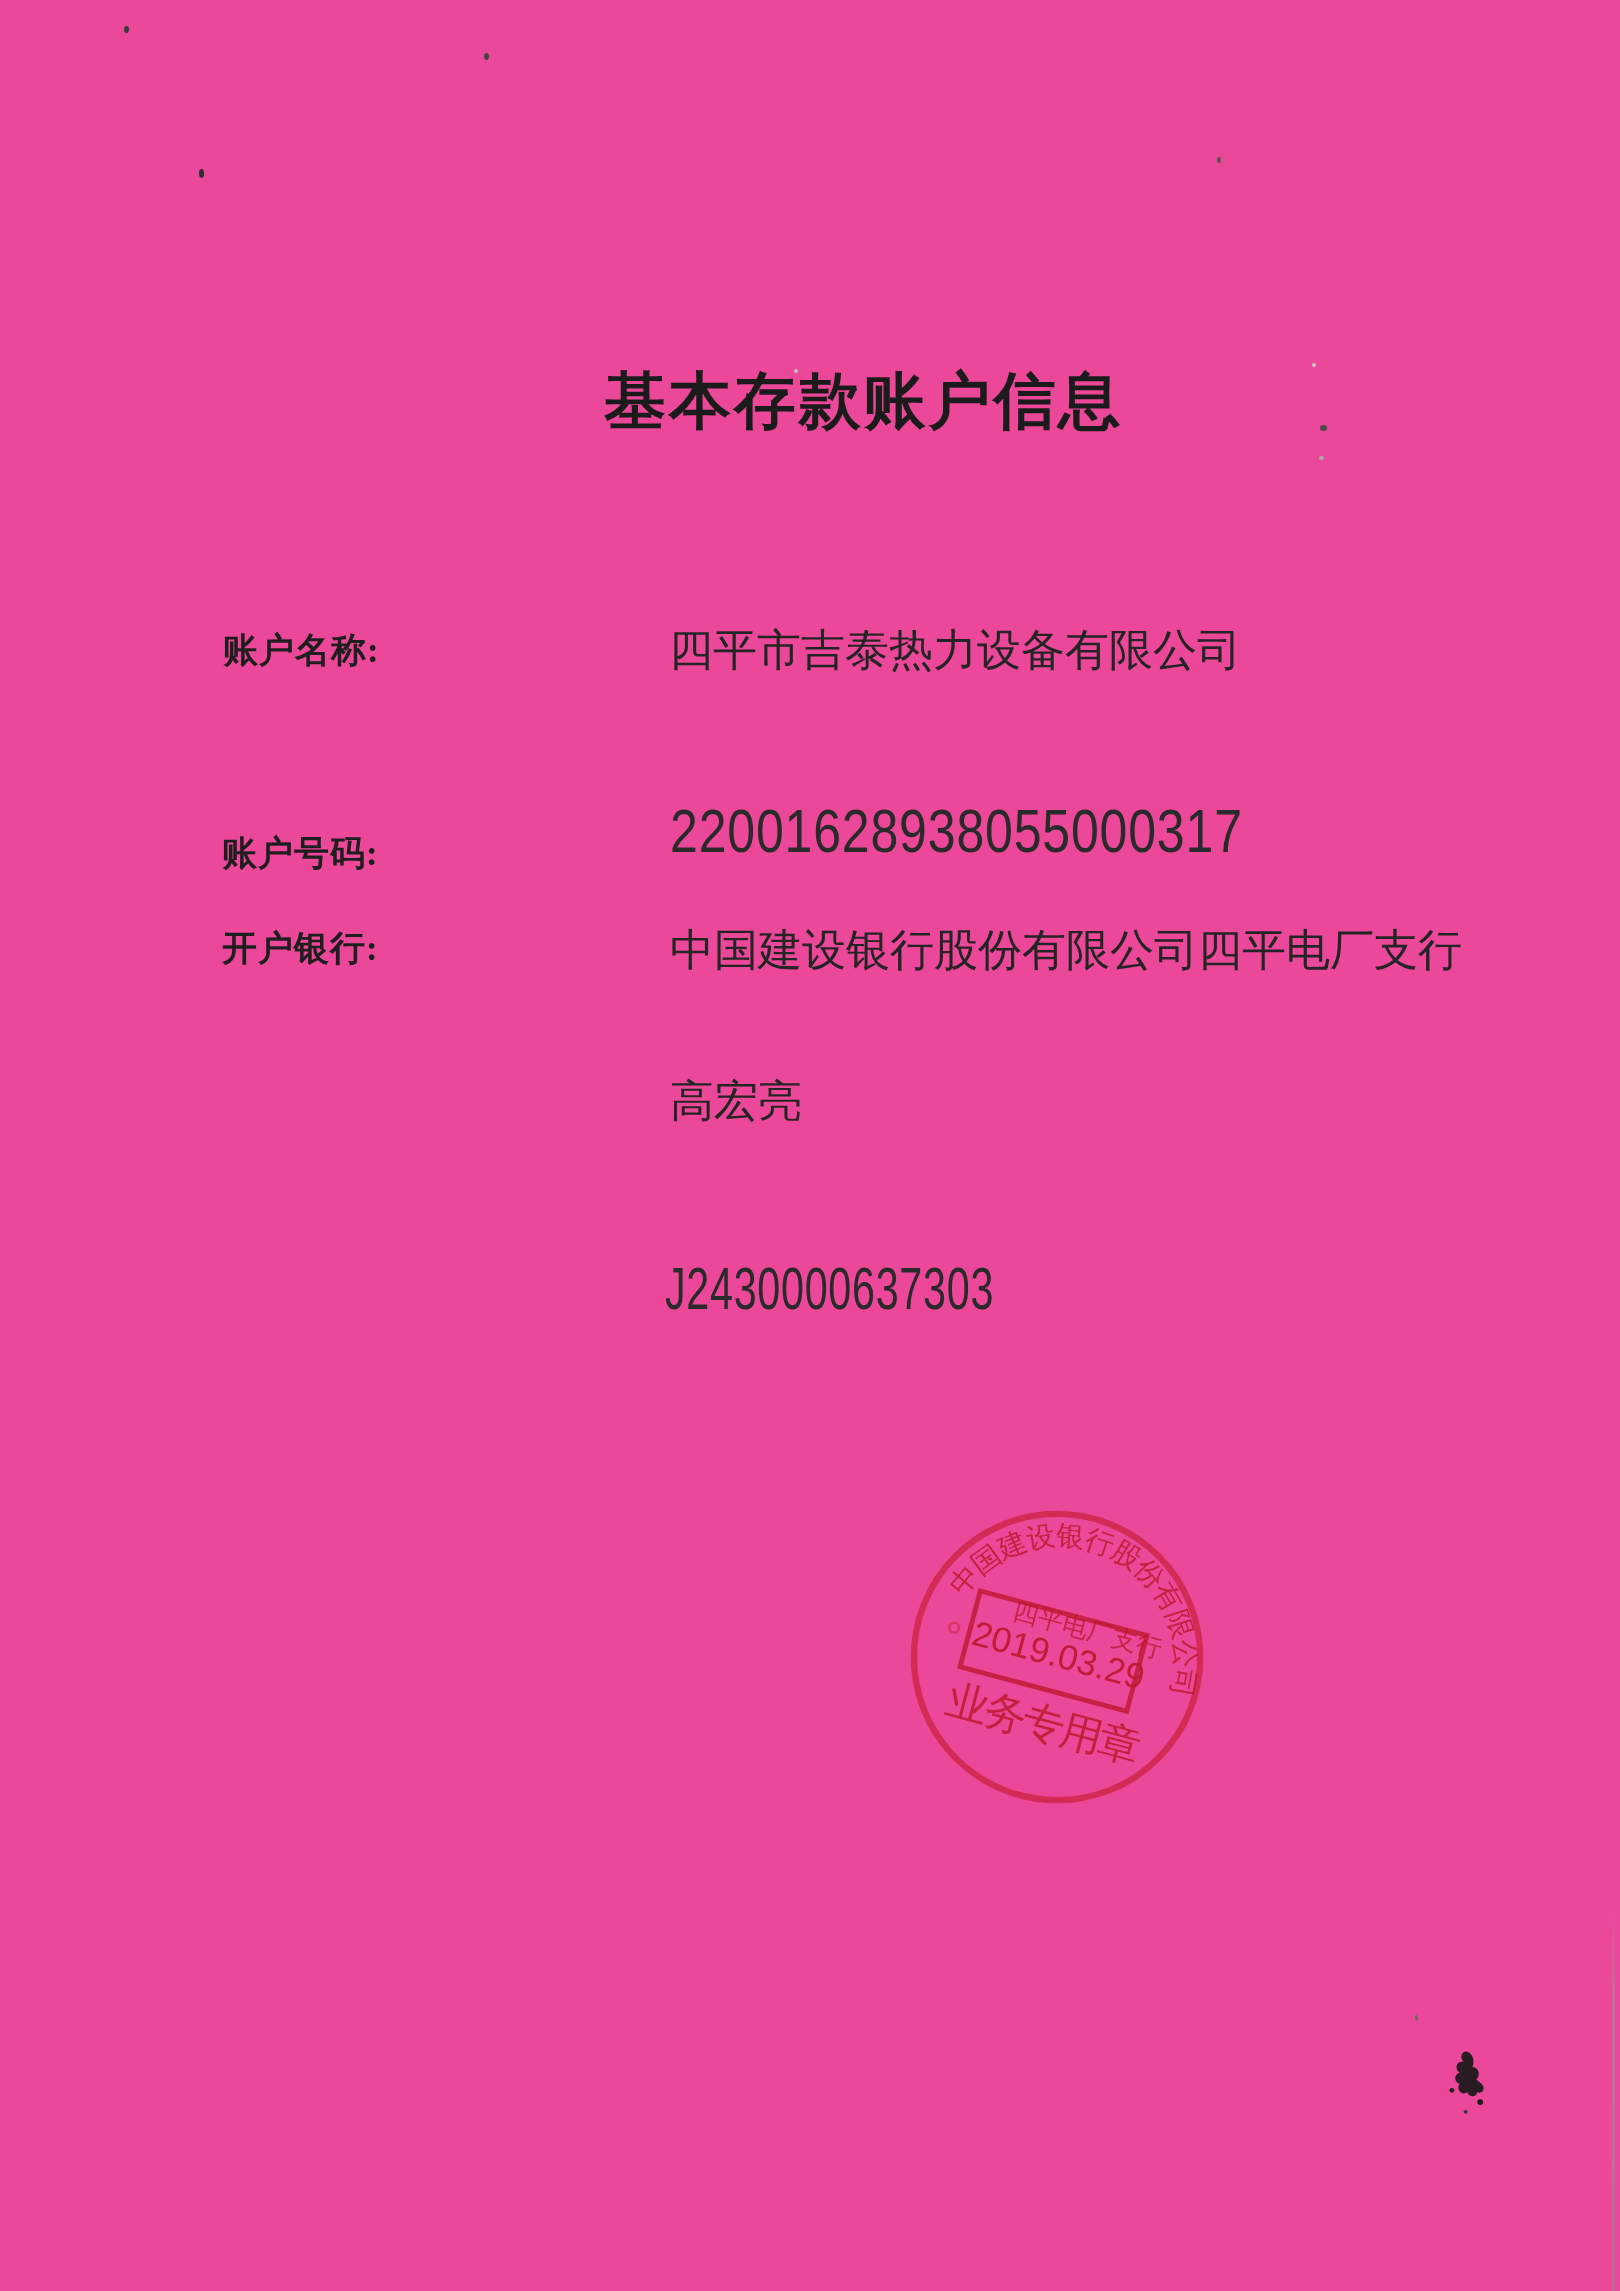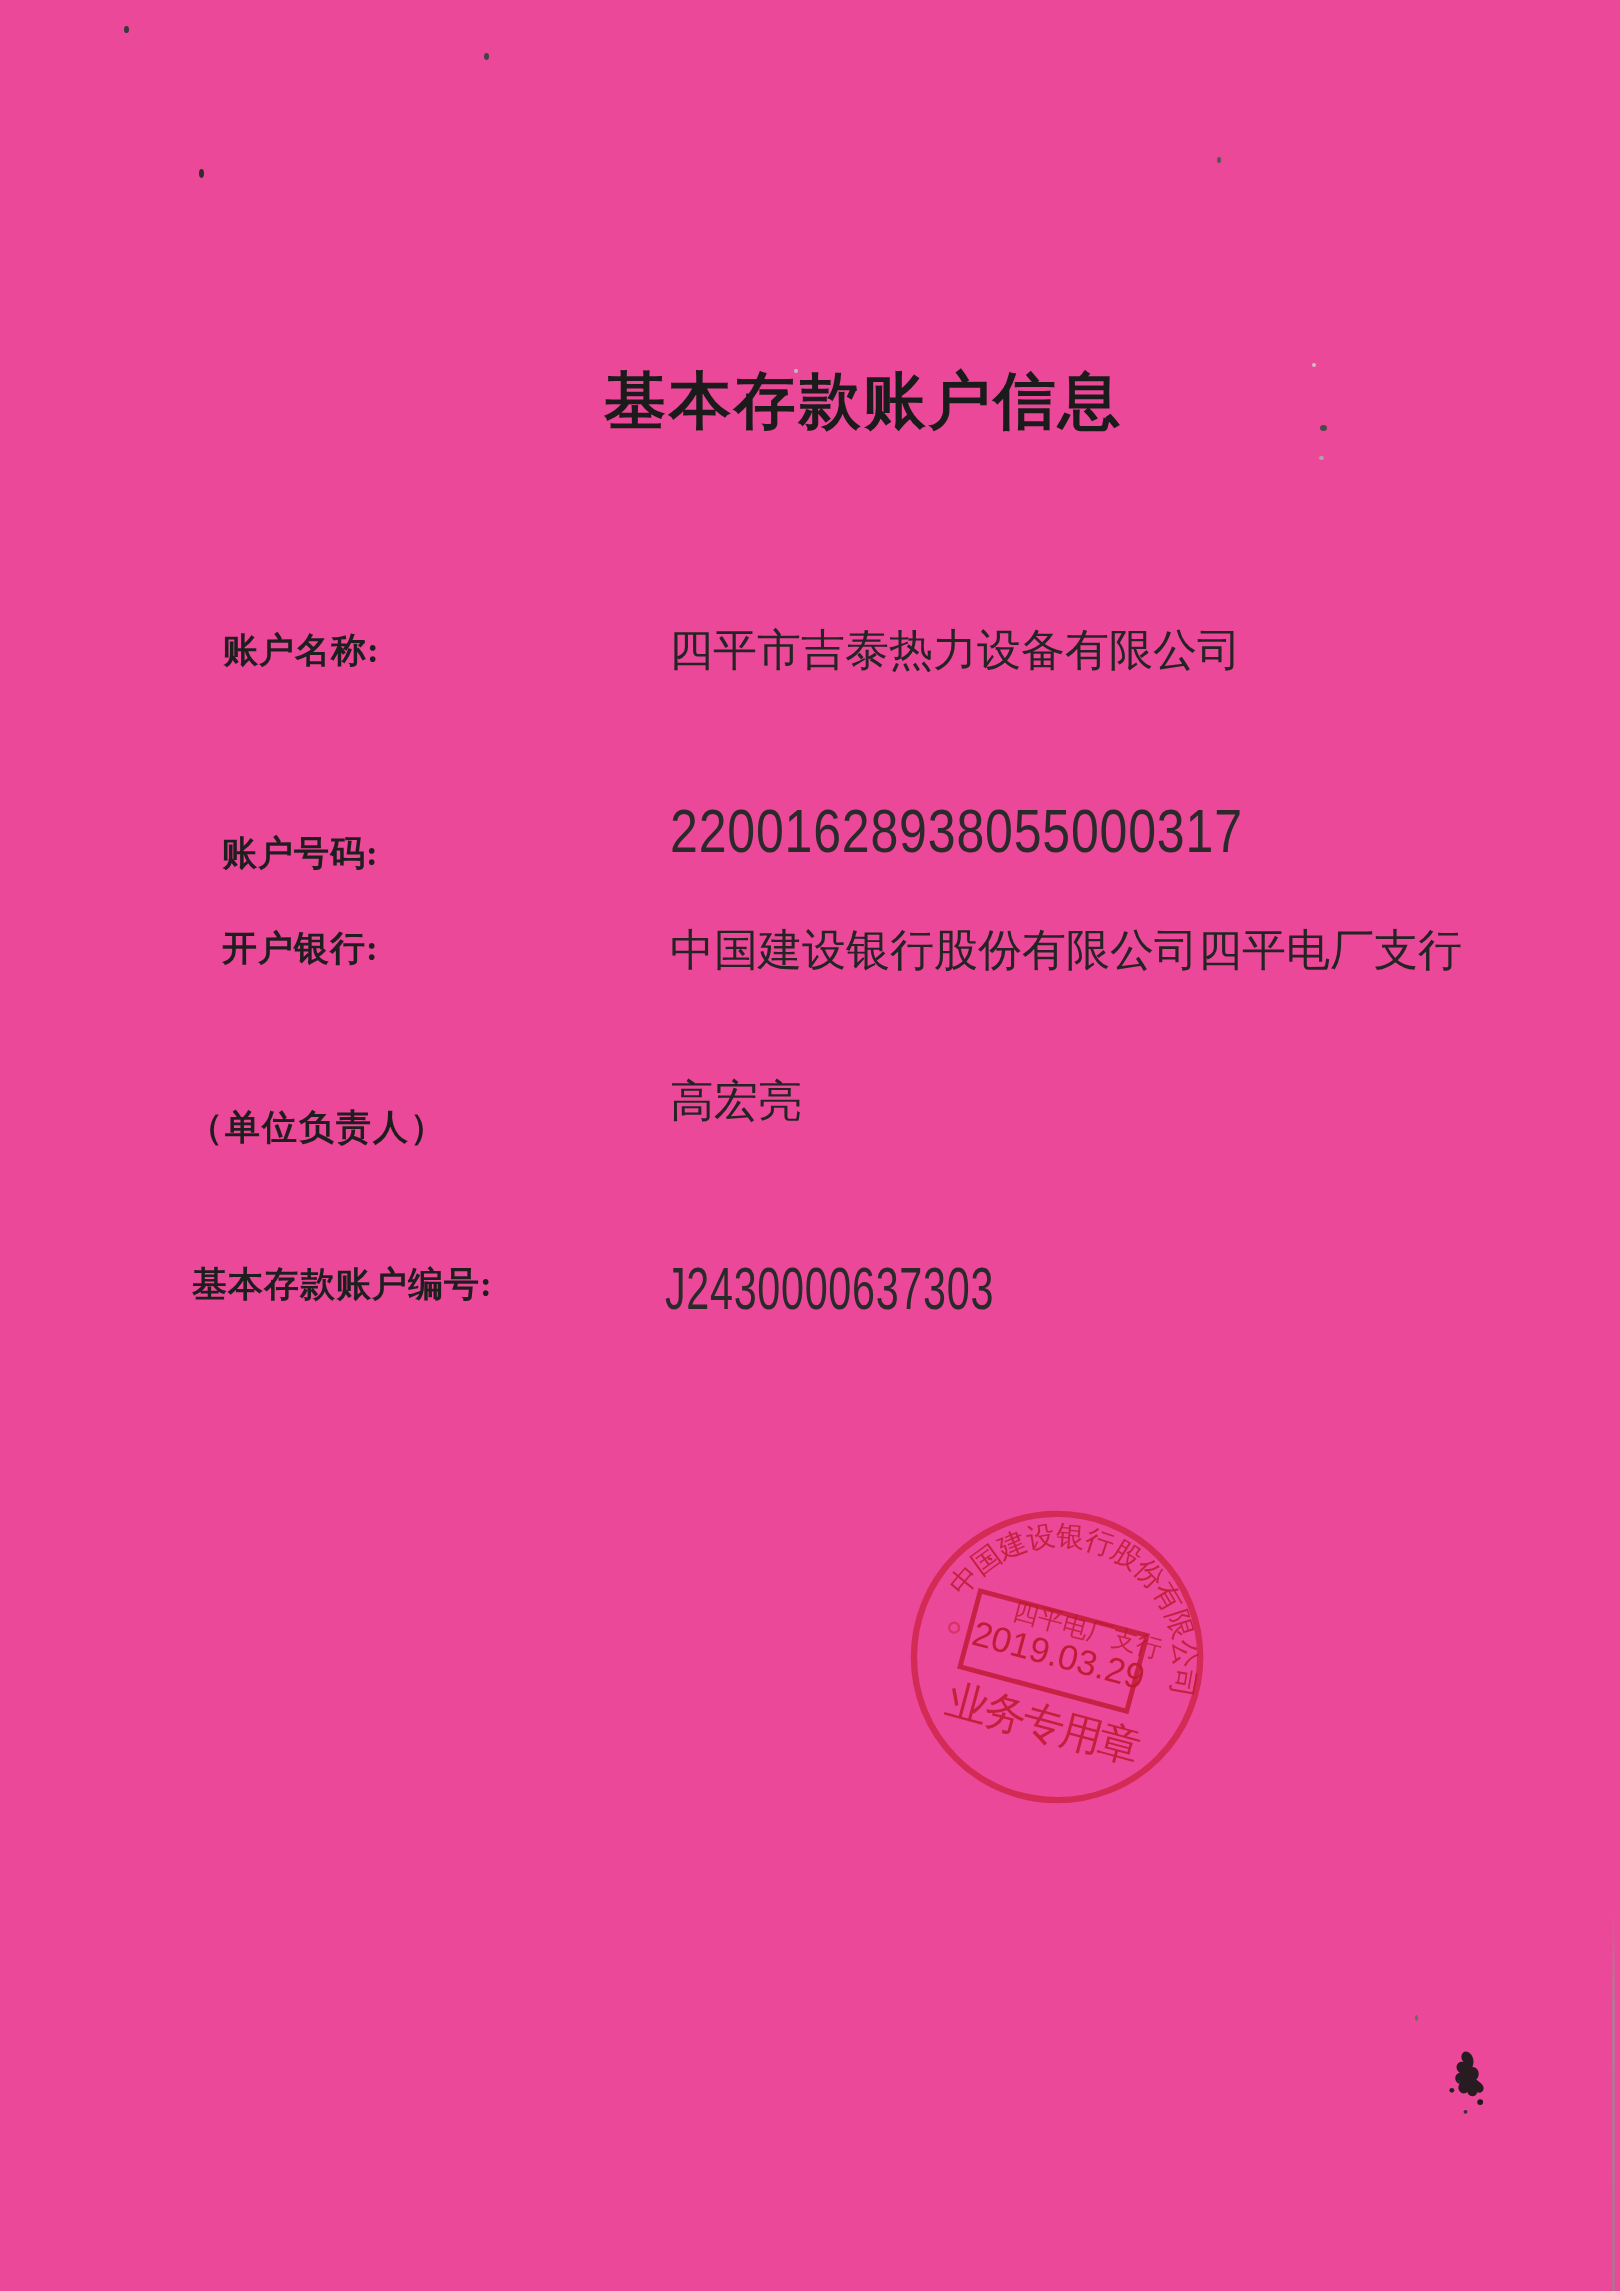--- a/index.html
+++ b/index.html
@@ -45,24 +45,22 @@
 
   <div class="lbl" style="left:223px;top:627px;">账户名称:</div>
   <div class="val" style="left:669px;top:621px;">四平市吉泰热力设备有限公司</div>
 
   <div class="lbl" style="left:222px;top:830px;">账户号码:</div>
   <div class="val num v-acct-no" style="left:670px;top:796px;">22001628938055000317</div>
 
   <div class="lbl" style="left:222px;top:925px;">开户银行:</div>
   <div class="val" style="left:670px;top:921px;">中国建设银行股份有限公司四平电厂支行</div>
 
-  <div class="lbl" style="left:188px;top:1104px;letter-spacing:2px;">（单位负责人）</div>
   <div class="val" style="left:670px;top:1072px;">高宏亮</div>
 
-  <div class="lbl" style="left:192px;top:1261px;">基本存款账户编号:</div>
   <div class="val num v-base-no" style="left:665px;top:1255px;">J2430000637303</div>
 
   <svg class="stamp" viewBox="0 0 306 306">
     <circle cx="150" cy="151" r="146" fill="none" stroke="#d5564c" stroke-width="6.5" opacity="0.68"></circle>
     <circle cx="45" cy="121" r="5" fill="none" stroke="#d5564c" stroke-width="2.5" opacity="0.5"></circle>
     <g transform="rotate(15 153 155)" fill="#c8443c">
       <path id="ringArc" d="M 41,118 A 118,118 0 0 1 271,155" fill="none"></path>
       <text font-size="29" letter-spacing="-1" opacity="0.82">
         <textPath href="#ringArc">中国建设银行股份有限公司</textPath>
       </text>

